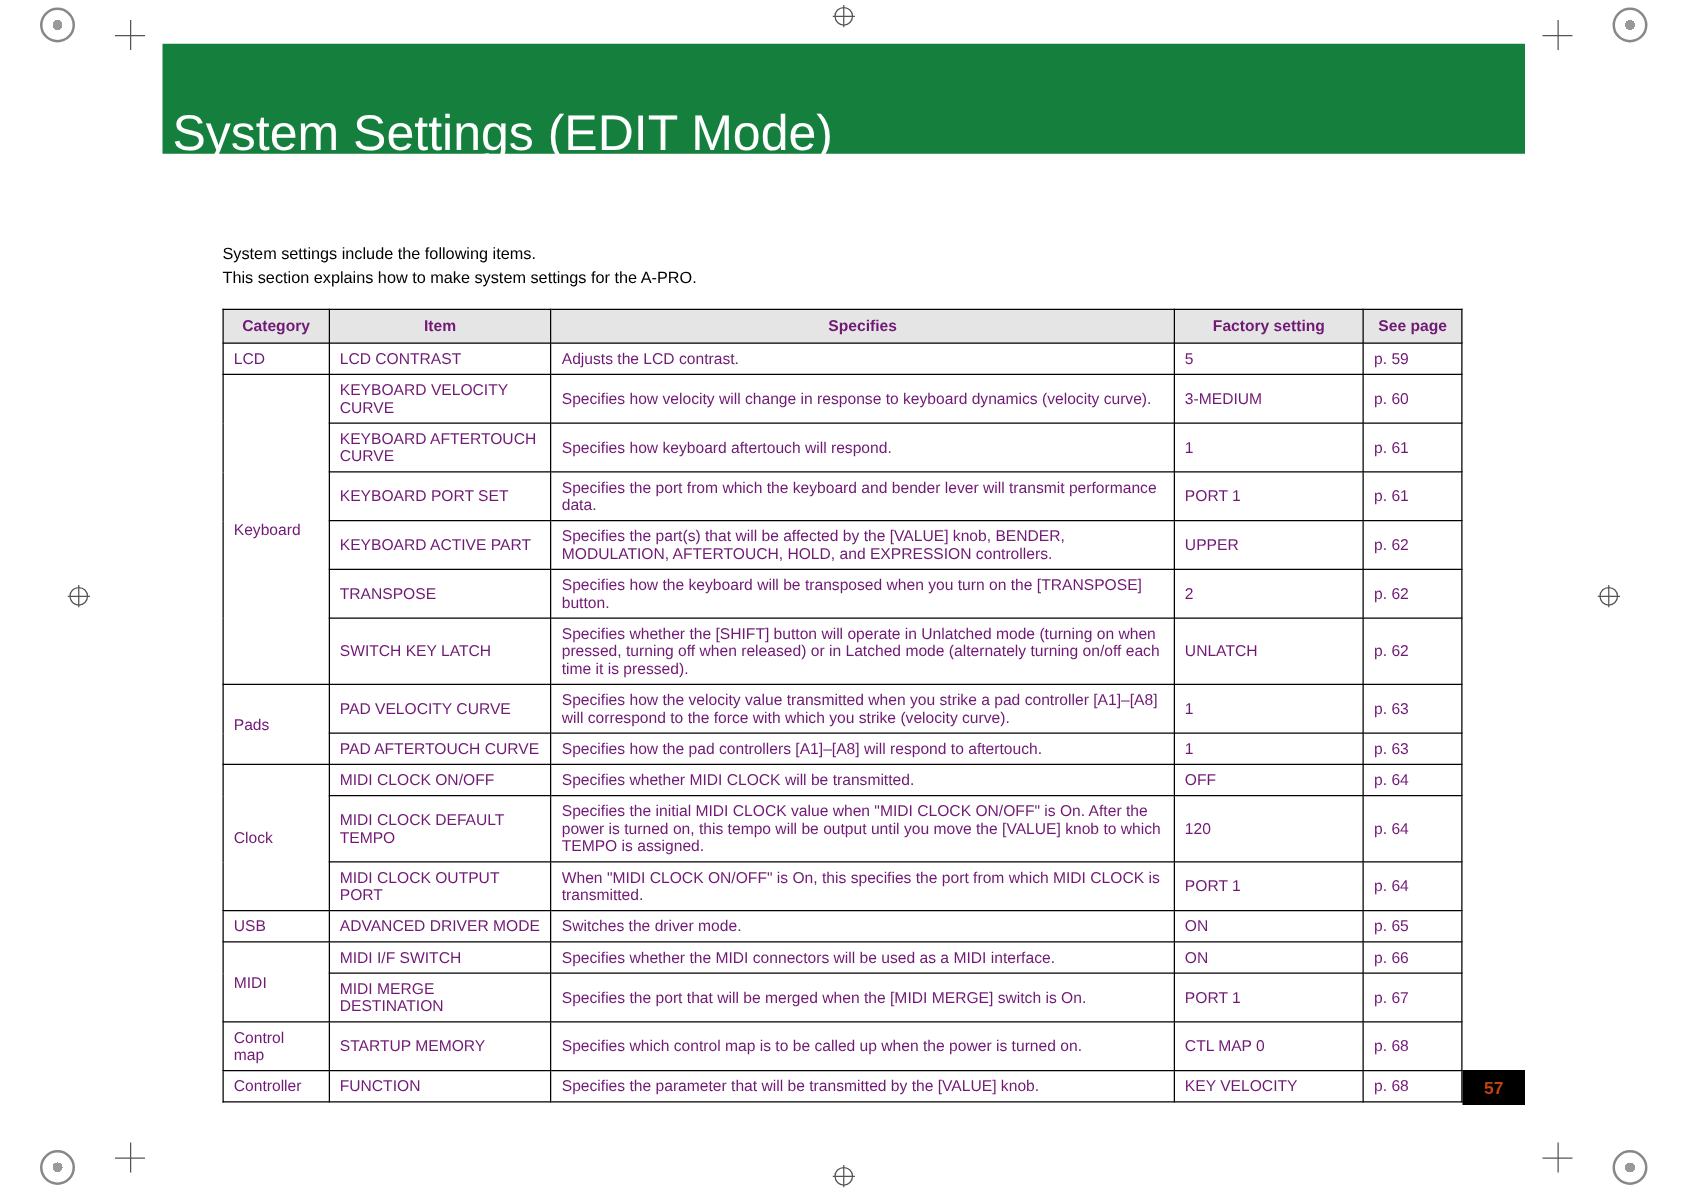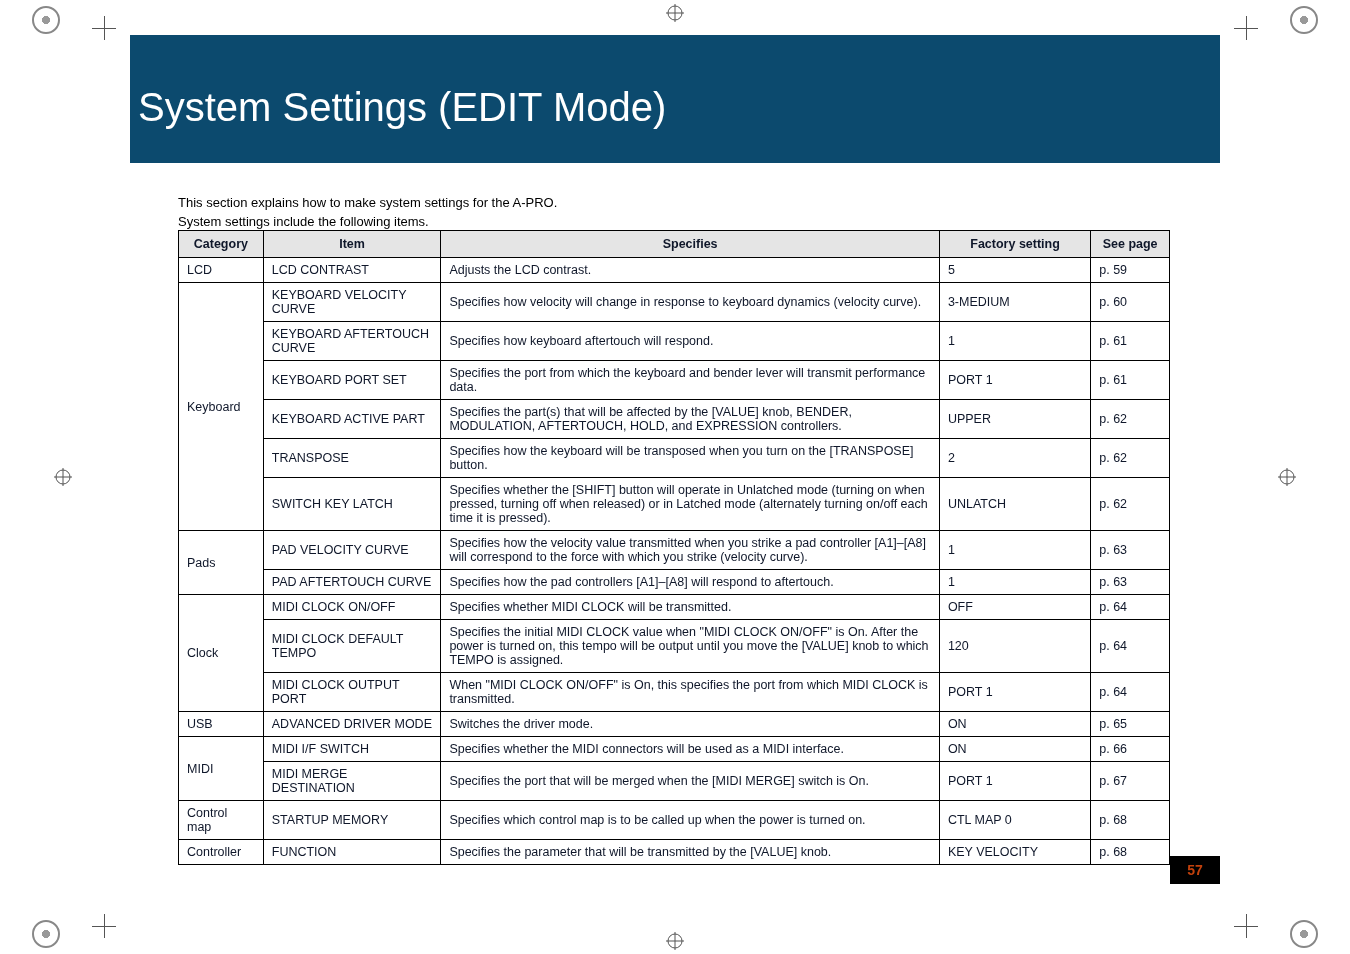--- a/index.html
+++ b/index.html
@@ -32,22 +32,22 @@
   .mid-reg.right { right: 54px; top: 468px; }
   .mid-reg.topc { top: 4px; left: 666px; }
   .mid-reg.botc { bottom: 4px; left: 666px; }
 
   
   .header-band {
     position: absolute;
     top: 35px;
     left: 130px;
     right: 130px;
-    height: 128px;
-    background: #0c4a6e;
+    height: 88px;
+    background: #15803d;
     padding: 50px 0 0 0;
   }
   .header-title {
     color: #fff;
     font-size: 40px;
     font-weight: 400;
     margin-left: 8px;
     font-family: "Segoe UI", Arial, sans-serif;
   }
 
@@ -65,21 +65,22 @@
   .tbl-wrap {
     position: absolute;
     top: 230px;
     left: 178px;
     width: 992px;
   }
   table.settings {
     border-collapse: collapse;
     width: 100%;
     font-size: 12.5px;
-    color: #0f172a;
+    color: #701a75;
+    margin-top: 17px;
   }
   table.settings th, table.settings td {
     border: 1px solid #000;
     padding: 5px 8px;
     text-align: left;
     vertical-align: middle;
   }
   table.settings thead th {
     background: #e5e5e5;
     font-weight: bold;
@@ -165,22 +166,22 @@
 <div class="corner-cross" style="bottom:16px; right:92px;">
     <div class="h"></div>
     <div class="v"></div>
   </div>
 
 <div class="header-band">
   <div class="header-title">System Settings (EDIT Mode)</div>
 </div>
 
 <div class="intro">
+  <div>System settings include the following items.</div>
   <div>This section explains how to make system settings for the A-PRO.</div>
-  <div>System settings include the following items.</div>
 </div>
 
 <div class="tbl-wrap">
   <table class="settings">
     <colgroup>
       <col class="c-cat">
         <col class="c-item">
         <col class="c-cont">
         <col class="c-fact">
         <col class="c-page">

